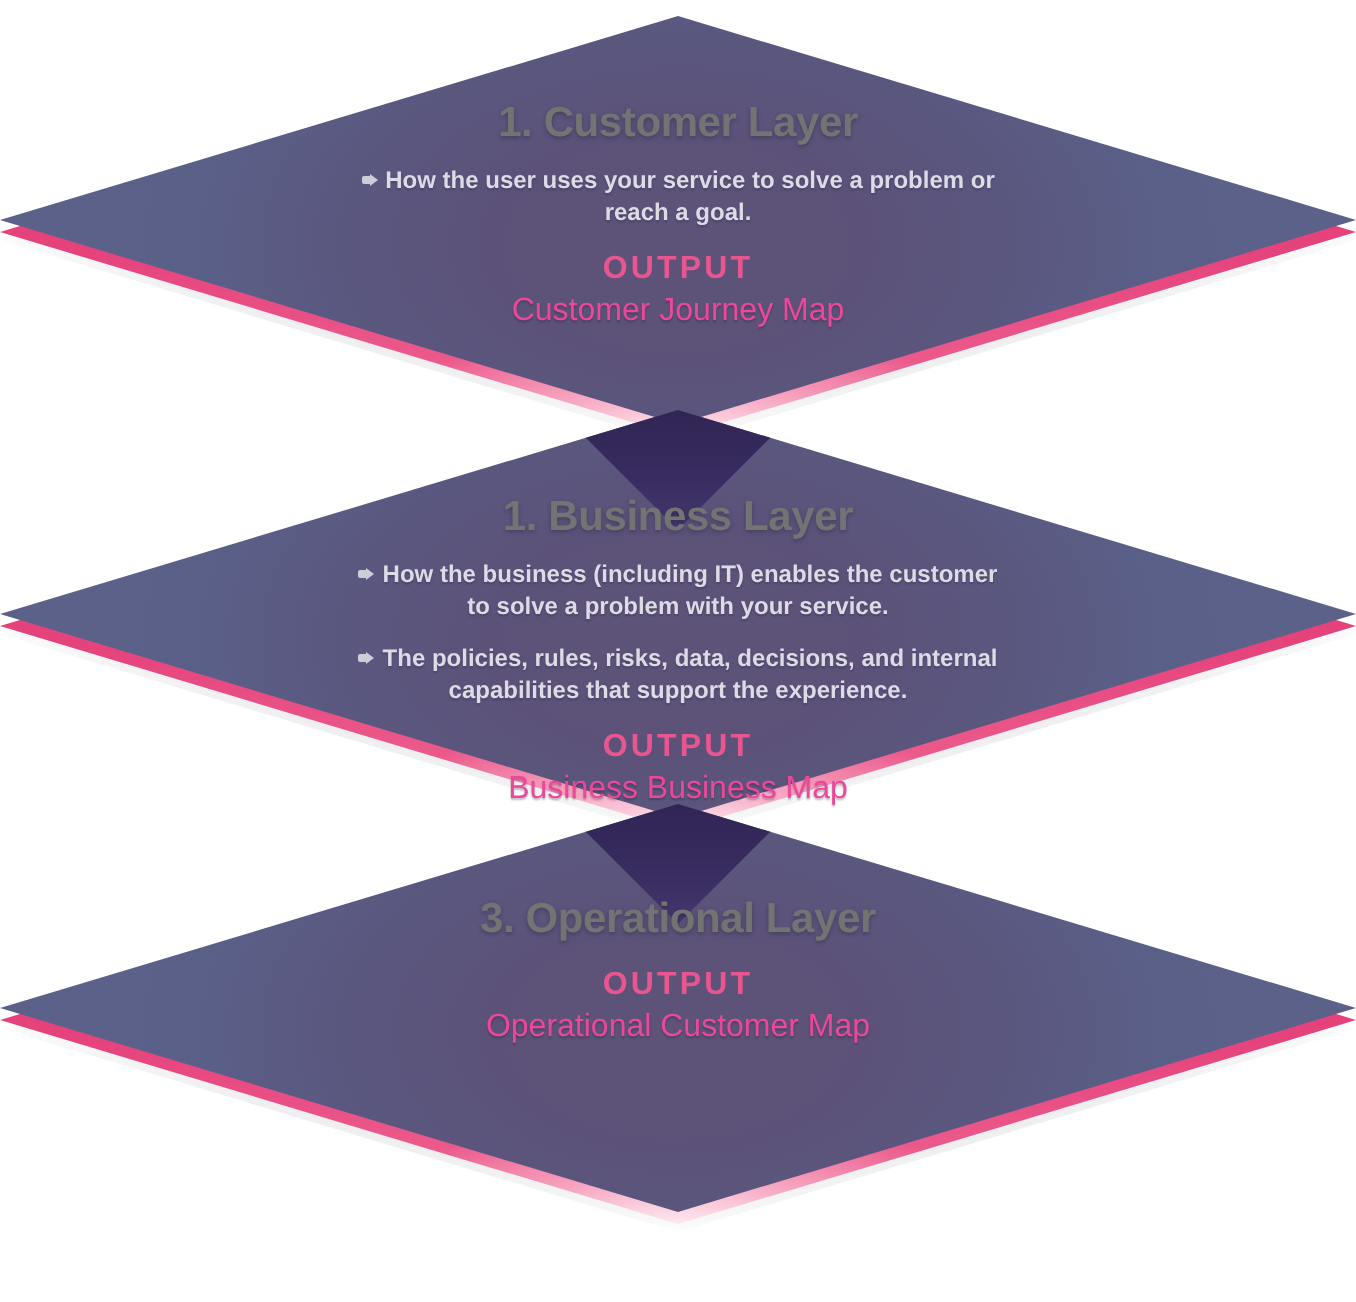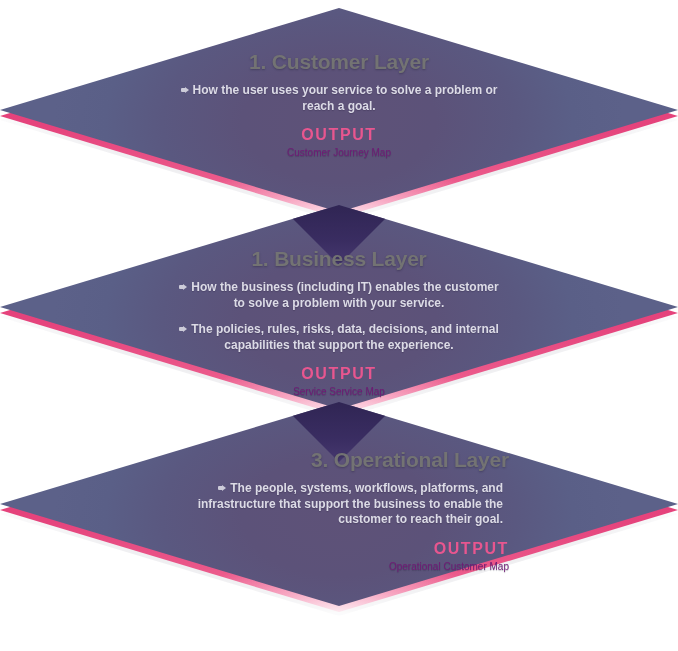--- a/index.html
+++ b/index.html
@@ -149,22 +149,22 @@
   .output-label {
     margin-top: 12px;
     font-size: 16px;
     font-weight: bold;
     letter-spacing: 1.6px;
     color: #e8568f;
     text-transform: uppercase;
   }
   .output-value {
     margin-top: 3px;
-    font-size: 10px;
-    color: #701a75;
+    font-size: 16px;
+    color: #ec4899;
     text-shadow: 0 1px 1px rgba(30,25,50,0.3);
   }
 </style>
 </head>
 <body>
 
 <div id="stack">
 
   <div class="layer" style="top:8px;">
     <div class="shade"></div>
@@ -187,34 +187,31 @@
     <div class="overlap">
         <i></i>
       </div>
     <div class="content" style="top:42px;">
       <div class="title">1. Business Layer</div>
       <ul class="bullets">
         <li class="bullet"><span class="bdot"></span><span>How the business (including IT) enables the customer to solve a problem with your service.</span></li>
         <li class="bullet"><span class="bdot"></span><span>The policies, rules, risks, data, decisions, and internal capabilities that support the experience.</span></li>
       </ul>
       <div class="output-label">OUTPUT</div>
-      <div class="output-value">Service Service Map</div>
+      <div class="output-value">Business Business Map</div>
     </div>
   </div>
 
   <div class="layer" style="top:402px;">
     <div class="shade"></div>
     <div class="slab"></div>
     <div class="face"></div>
     <div class="overlap">
         <i></i>
       </div>
-    <div class="content" style="top:46px;text-align:right;">
+    <div class="content" style="top:46px;">
       <div class="title">3. Operational Layer</div>
-      <ul class="bullets">
-        <li class="bullet"><span class="bdot"></span><span>The people, systems, workflows, platforms, and infrastructure that support the business to enable the customer to reach their goal.</span></li>
-      </ul>
       <div class="output-label">OUTPUT</div>
       <div class="output-value">Operational Customer Map</div>
     </div>
   </div>
 
 </div>
 
 </body></html>

